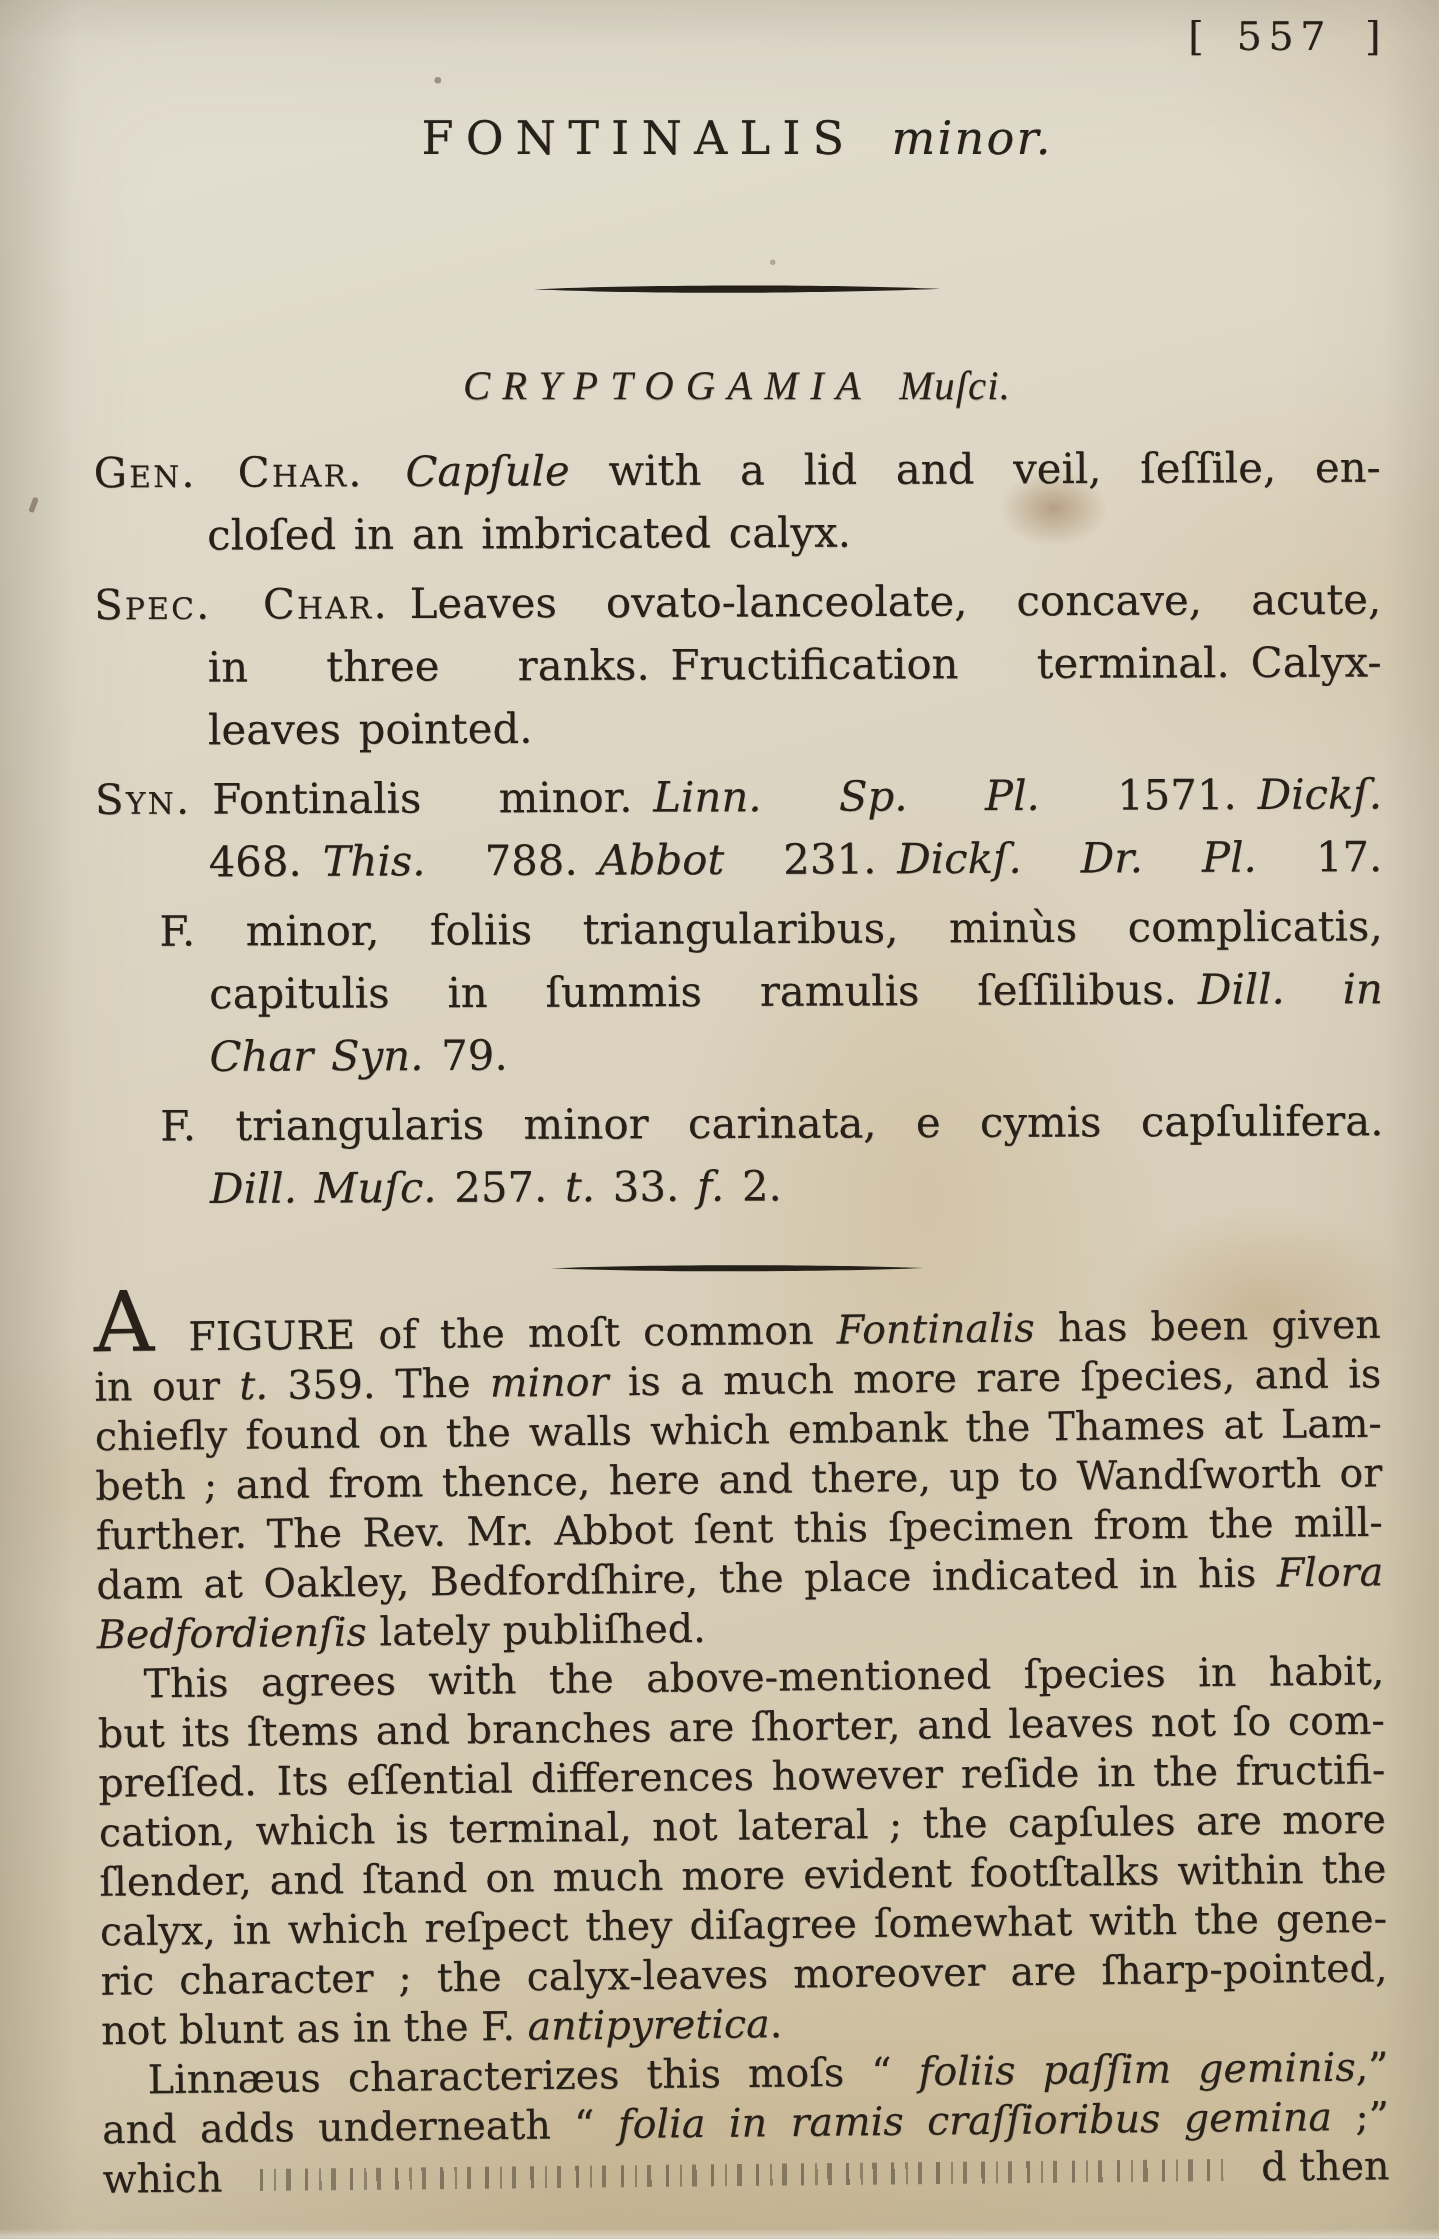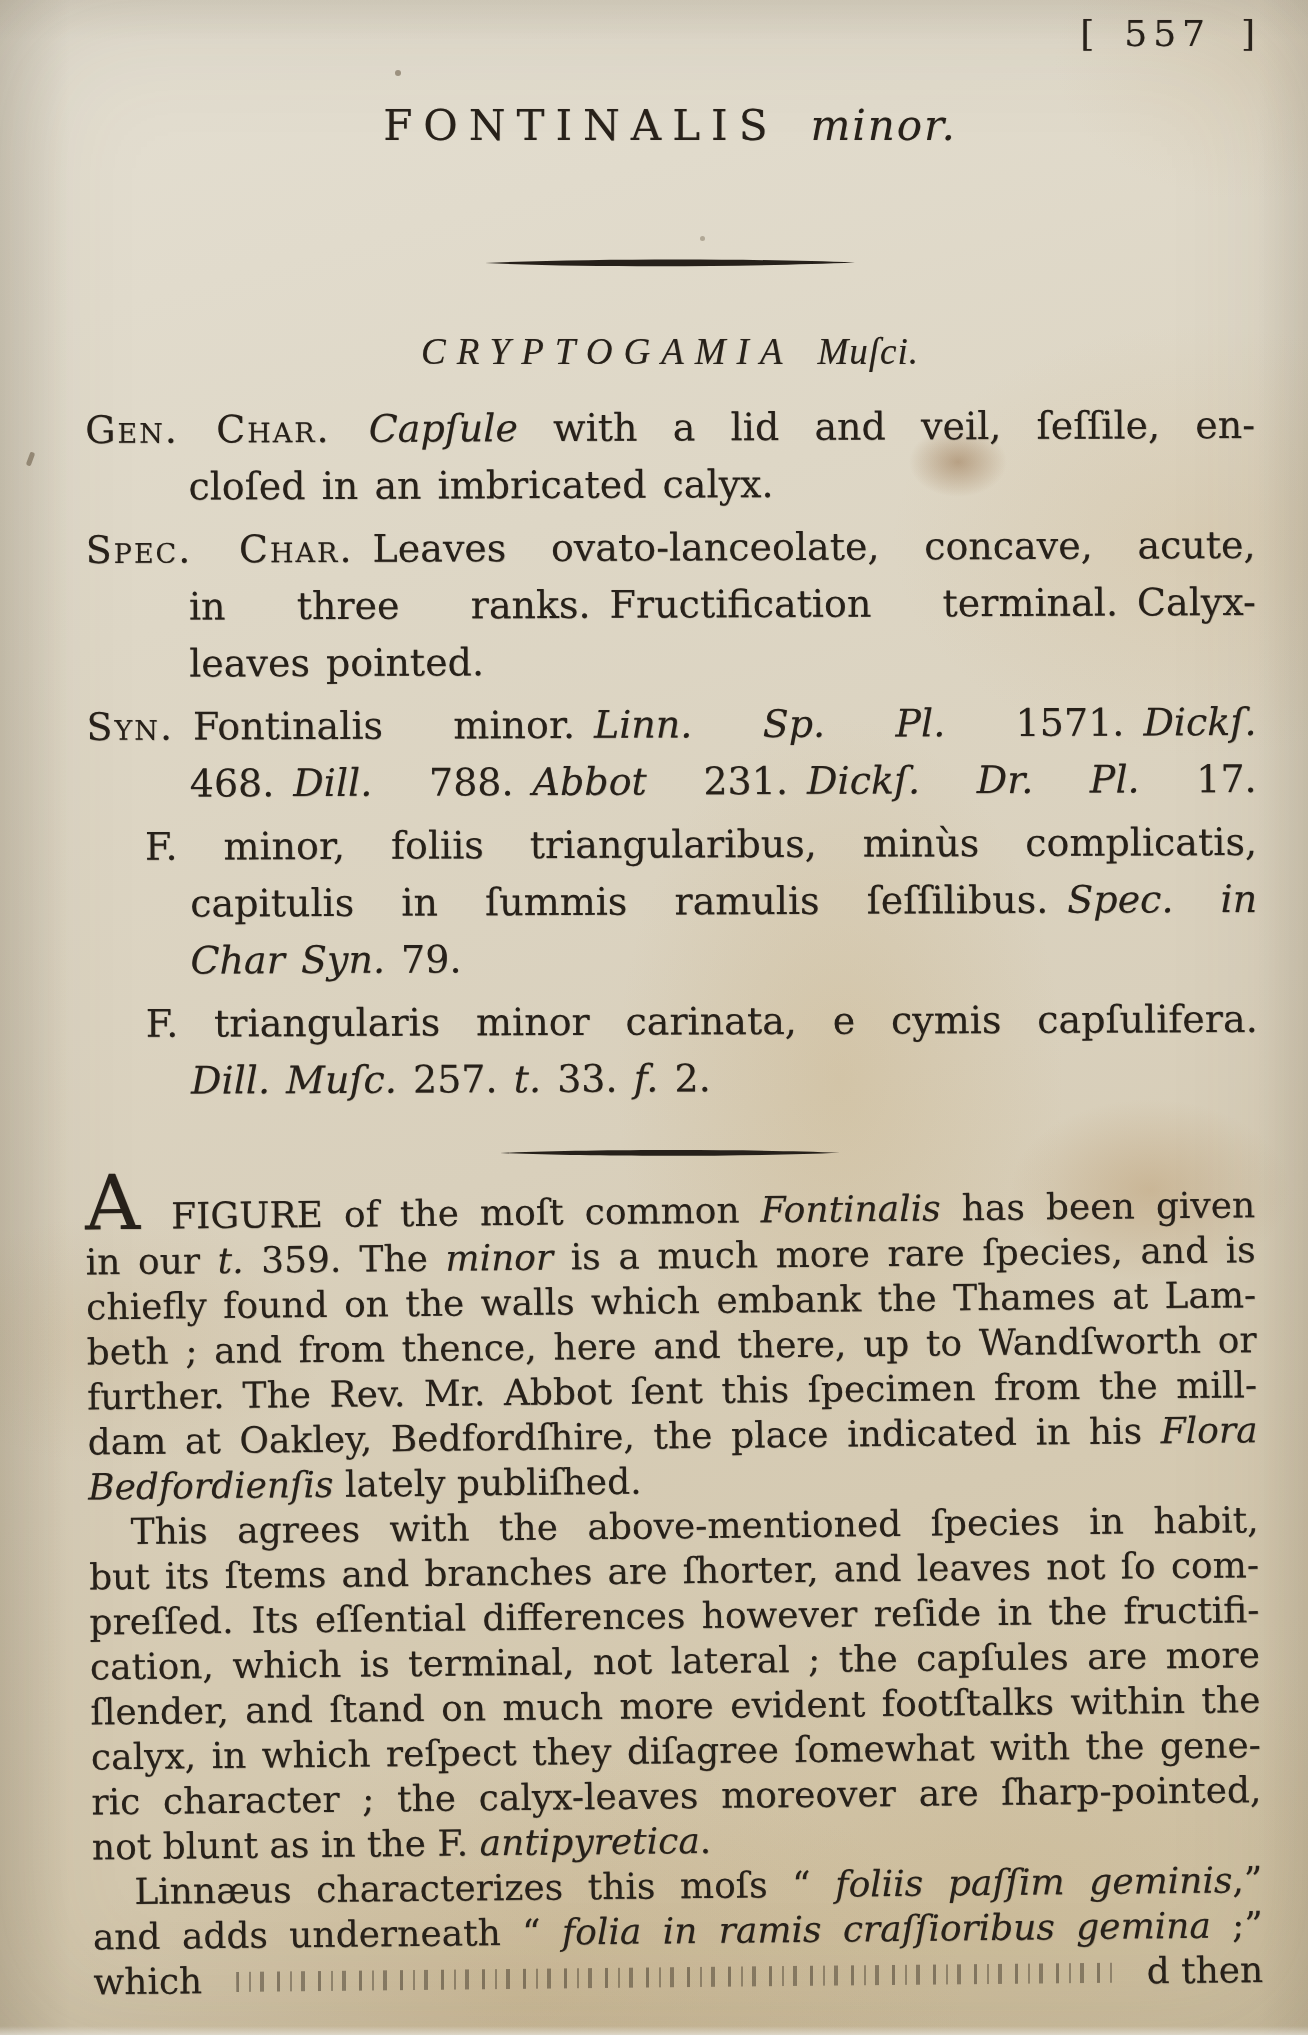--- a/index.html
+++ b/index.html
@@ -108,25 +108,25 @@
           <div class="tline pad-label just"><span class="seg-sc">Gen. Char.</span><span class="seg-rm"> </span><span class="seg-it">Capſule</span><span class="seg-rm"> with a lid and veil, ſeſſile, en-</span></div>
           <div class="tline pad-cont"><span class="seg-rm">cloſed in an imbricated calyx.</span></div>
         </div>
         <div class="entry">
           <div class="tline pad-label just"><span class="seg-sc">Spec. Char.</span><span class="seg-rm"> Leaves ovato-lanceolate, concave, acute,</span></div>
           <div class="tline pad-cont just"><span class="seg-rm">in three ranks. Fructification terminal. Calyx-</span></div>
           <div class="tline pad-cont"><span class="seg-rm">leaves pointed.</span></div>
         </div>
         <div class="entry">
           <div class="tline pad-label just"><span class="seg-sc">Syn.</span><span class="seg-rm"> Fontinalis minor. </span><span class="seg-it">Linn. Sp. Pl.</span><span class="seg-rm"> 1571. </span><span class="seg-it">Dickſ.</span></div>
-          <div class="tline pad-cont just"><span class="seg-rm">468. </span><span class="seg-it">Dill.</span><span class="seg-rm"> 788. </span><span class="seg-it">Abbot</span><span class="seg-rm"> 231. </span><span class="seg-it">Dickſ. Dr. Pl.</span><span class="seg-rm"> 17.</span></div>
+          <div class="tline pad-cont just"><span class="seg-rm">468. </span><span class="seg-it">This.</span><span class="seg-rm"> 788. </span><span class="seg-it">Abbot</span><span class="seg-rm"> 231. </span><span class="seg-it">Dickſ. Dr. Pl.</span><span class="seg-rm"> 17.</span></div>
         </div>
         <div class="entry">
           <div class="tline pad-fminor just"><span class="seg-rm">F. minor, foliis triangularibus, minùs complicatis,</span></div>
-          <div class="tline pad-fcont just"><span class="seg-rm">capitulis in ſummis ramulis ſeſſilibus. </span><span class="seg-it">Spec. in</span></div>
+          <div class="tline pad-fcont just"><span class="seg-rm">capitulis in ſummis ramulis ſeſſilibus. </span><span class="seg-it">Dill. in</span></div>
           <div class="tline pad-fcont"><span class="seg-it">Char Syn.</span><span class="seg-rm"> 79.</span></div>
         </div>
         <div class="entry">
           <div class="tline pad-fminor just"><span class="seg-rm">F. triangularis minor carinata, e cymis capſulifera.</span></div>
           <div class="tline pad-fcont"><span class="seg-it">Dill. Muſc.</span><span class="seg-rm"> 257. </span><span class="seg-it">t.</span><span class="seg-rm"> 33. </span><span class="seg-it">f.</span><span class="seg-rm"> 2.</span></div>
         </div>
       </div>
 
     <svg class="rule rule2" width="344" height="14" viewBox="0 0 344 14">
       <path fill="#26201a" d="M2,7 C90,3.4 250,3 342,6.8 C250,10.6 90,10.8 2,7 Z"></path>

